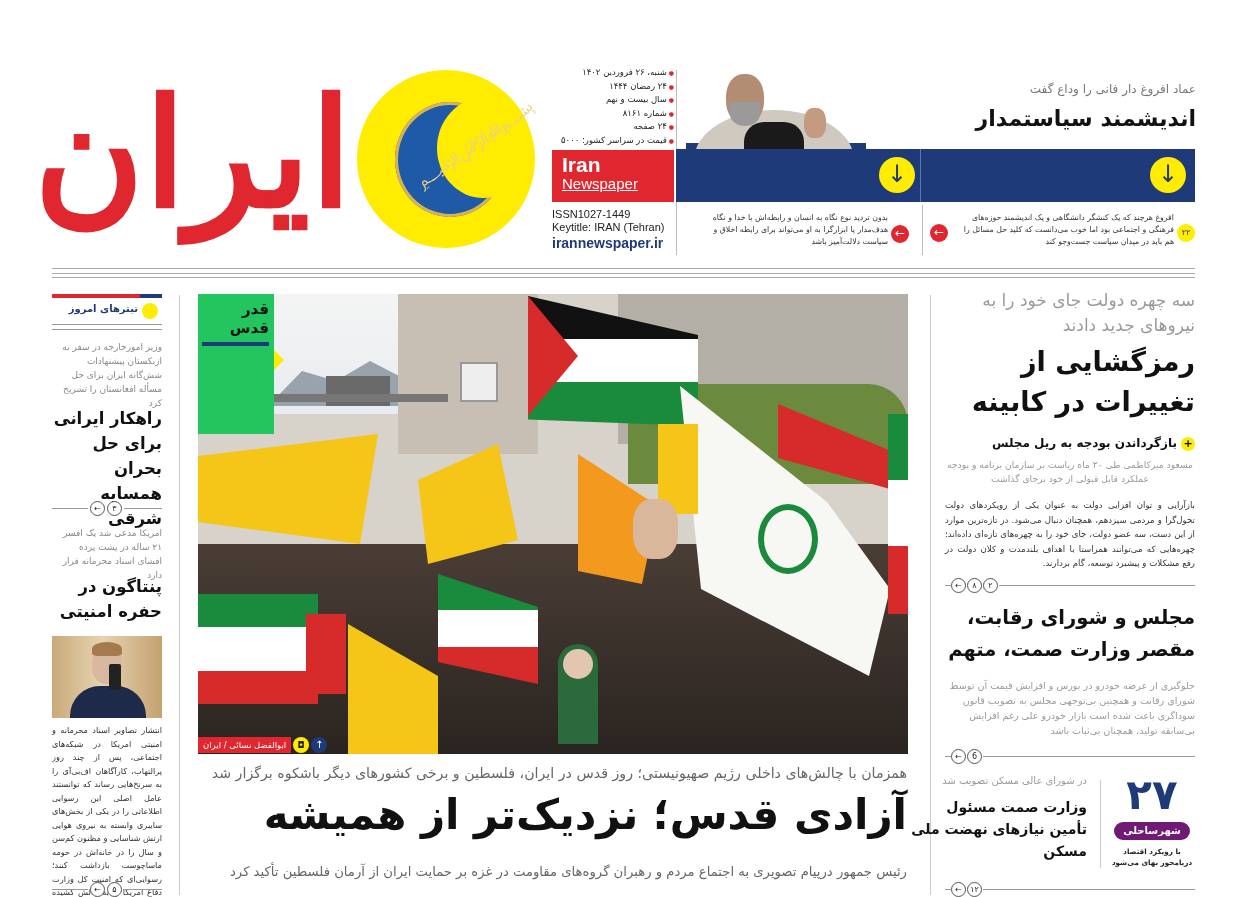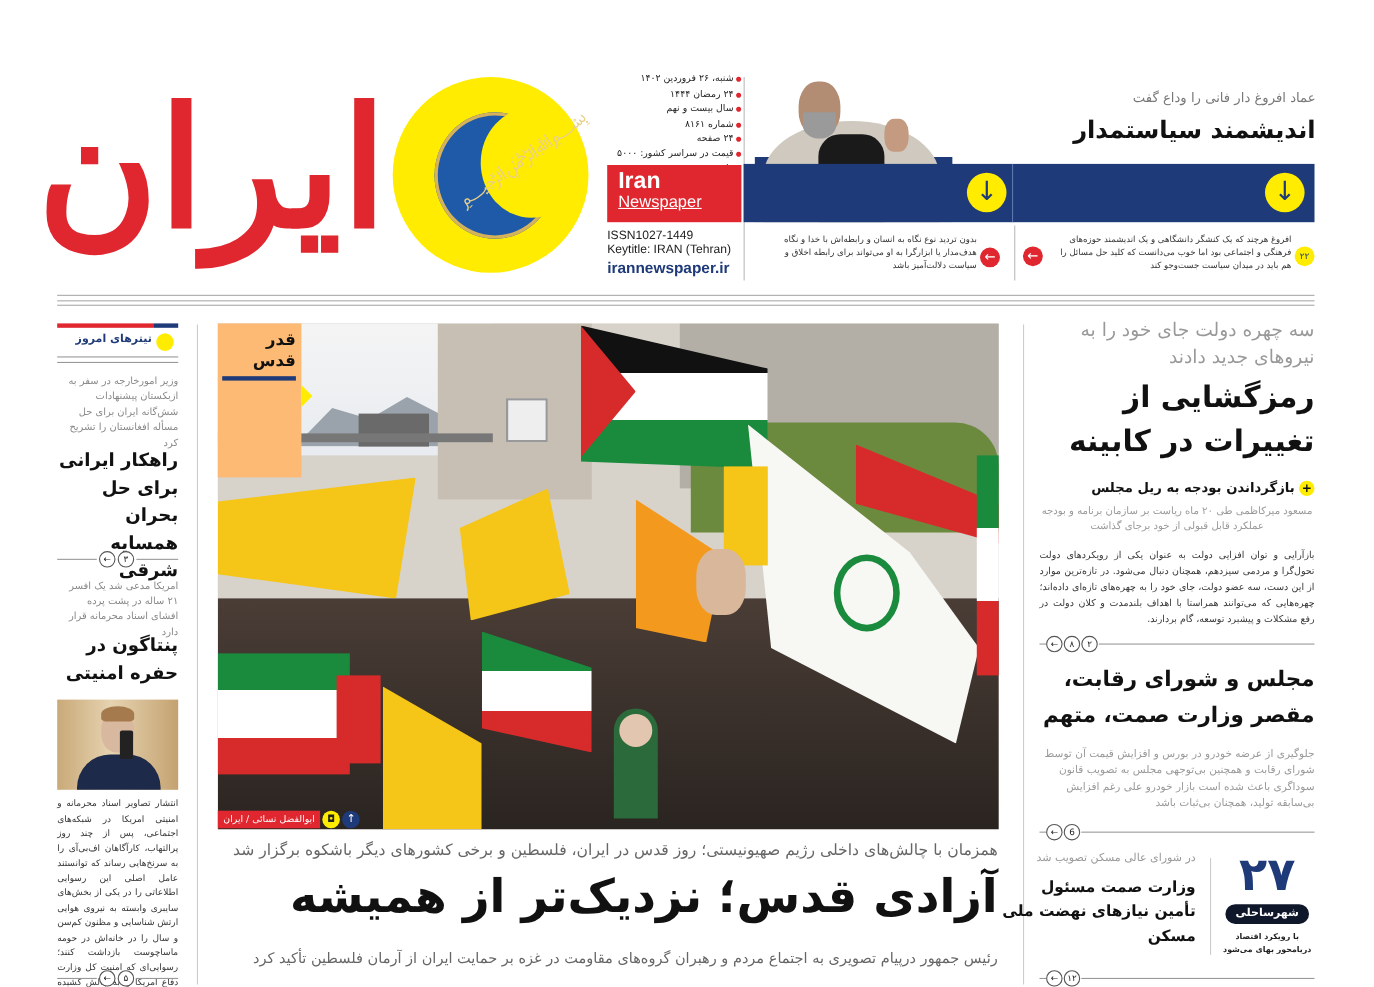--- a/index.html
+++ b/index.html
@@ -73,21 +73,21 @@
   .sky { position: absolute; left: 0; top: 0; width: 250px; height: 120px; background: linear-gradient(180deg,#f4f4f4,#e8ecf0); }
   .mtn { position: absolute; left: 70px; top: 62px; width: 170px; height: 50px; background: #9aa3ab; clip-path: polygon(0 100%,20% 30%,40% 50%,60% 10%,80% 45%,100% 100%); }
   .bldg { position: absolute; background: #b9b4aa; }
   .crowd { position: absolute; left: 0; top: 250px; width: 710px; height: 210px; background: linear-gradient(180deg,#4a3d36 0%,#2a2420 100%); }
   .flag { position: absolute; }
   .credit { left: 198px; top: 736px; height: 18px; display: flex; align-items: center; gap: 2px; }
   .credit .red { background: #e0262e; color: #fff; font-size: 8.5px; height: 16px; line-height: 16px; padding: 0 5px; direction: rtl; }
   .credit .cam { width: 16px; height: 16px; border-radius: 50%; background: #ffec00; color: #222; font-size: 9px; line-height: 16px; text-align: center; }
   .credit .up { width: 16px; height: 16px; border-radius: 50%; background: #1e3a78; color: #fff; font-size: 10px; line-height: 15px; text-align: center; }
 
-  .qods-box { left: 198px; top: 294px; width: 76px; height: 140px; background: #fdba74; z-index: 3; padding: 6px 5px 0 4px; }
+  .qods-box { left: 198px; top: 294px; width: 76px; height: 140px; background: #22c55e; z-index: 3; padding: 6px 5px 0 4px; }
   .qods-box::after { content: ""; position: absolute; right: -10px; top: 56px; border-left: 10px solid #ffec00; border-top: 10px solid transparent; border-bottom: 10px solid transparent; }
   .qods-title { font-size: 15px; font-weight: bold; line-height: 19px; color: #111; }
   .qods-bar { height: 4px; background: #1e3a78; margin: 4px 0 5px; }
   .qods-body { font-size: 7.2px; line-height: 11.5px; color: #333; }
 
   .main-kicker { right: 342px; top: 765px; width: 720px; font-size: 14.2px; color: #666; }
   .main-head { right: 342px; top: 790px; width: 720px; font-size: 42px; font-weight: bold; color: #111; letter-spacing: -1px; }
   .main-sub { right: 342px; top: 864px; width: 720px; font-size: 13.2px; color: #666; }
   .col-sep-r { left: 930px; top: 295px; width: 1px; height: 600px; background: #ccc; }
 
@@ -97,21 +97,21 @@
   .rc-head { top: 342px; font-size: 27px; font-weight: bold; line-height: 40px; color: #111; }
   .rc-sub { top: 436px; font-size: 12px; font-weight: bold; }
   .rc-sub .plus { display: inline-block; width: 14px; height: 14px; border-radius: 50%; background: #ffec00; font-size: 11px; line-height: 13px; text-align: center; margin-left: 4px; }
   .rc-sub-lead { top: 458px; font-size: 9.2px; color: #999; line-height: 14px; text-align: center; }
   .rc-body { top: 498px; font-size: 8.6px; color: #333; line-height: 14.6px; text-align: justify; }
   .rc-head2 { top: 602px; font-size: 19.5px; font-weight: bold; line-height: 32px; color: #111; }
   .rc-lead2 { top: 678px; font-size: 9.6px; color: #999; line-height: 15px; }
 
   .bot-sep { left: 1100px; top: 780px; width: 1px; height: 88px; background: #ccc; }
   .num27 { left: 1108px; top: 770px; width: 88px; text-align: center; font-size: 42px; font-weight: bold; color: #1e3a78; line-height: 50px; }
-  .pill { left: 1114px; top: 822px; width: 76px; height: 18px; border-radius: 9px; background: #0f172a; color: #fff; font-size: 10px; font-weight: bold; text-align: center; line-height: 18px; }
+  .pill { left: 1114px; top: 822px; width: 76px; height: 18px; border-radius: 9px; background: #701a75; color: #fff; font-size: 10px; font-weight: bold; text-align: center; line-height: 18px; }
   .pill-sub { left: 1108px; top: 846px; width: 88px; text-align: center; font-size: 7.2px; line-height: 11px; color: #222; font-weight: bold; }
   .bot-kicker { right: 162px; top: 775px; font-size: 10px; color: #999; }
   .bot-head { right: 162px; top: 796px; width: 180px; font-size: 14px; font-weight: bold; line-height: 22px; color: #111; }
 </style>
 </head>
 <body>
 
 <div class="abs logo-text">ایران</div>
 <div class="abs logo-circle">
   <div class="crescent"></div>

